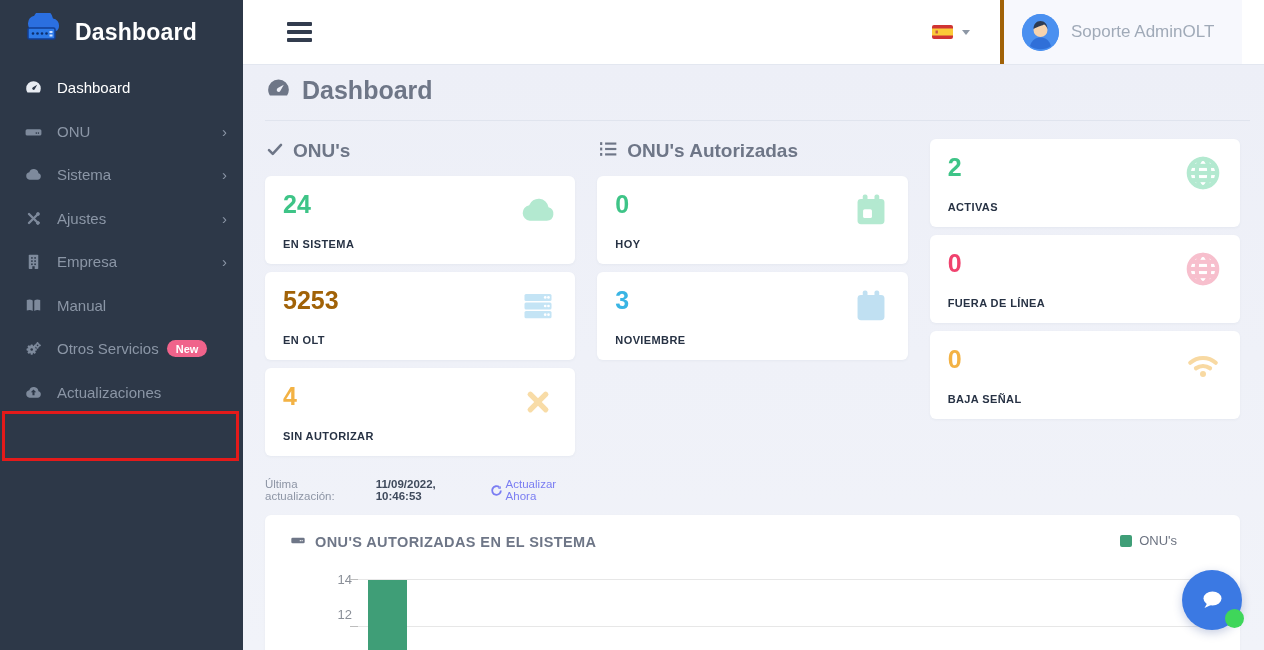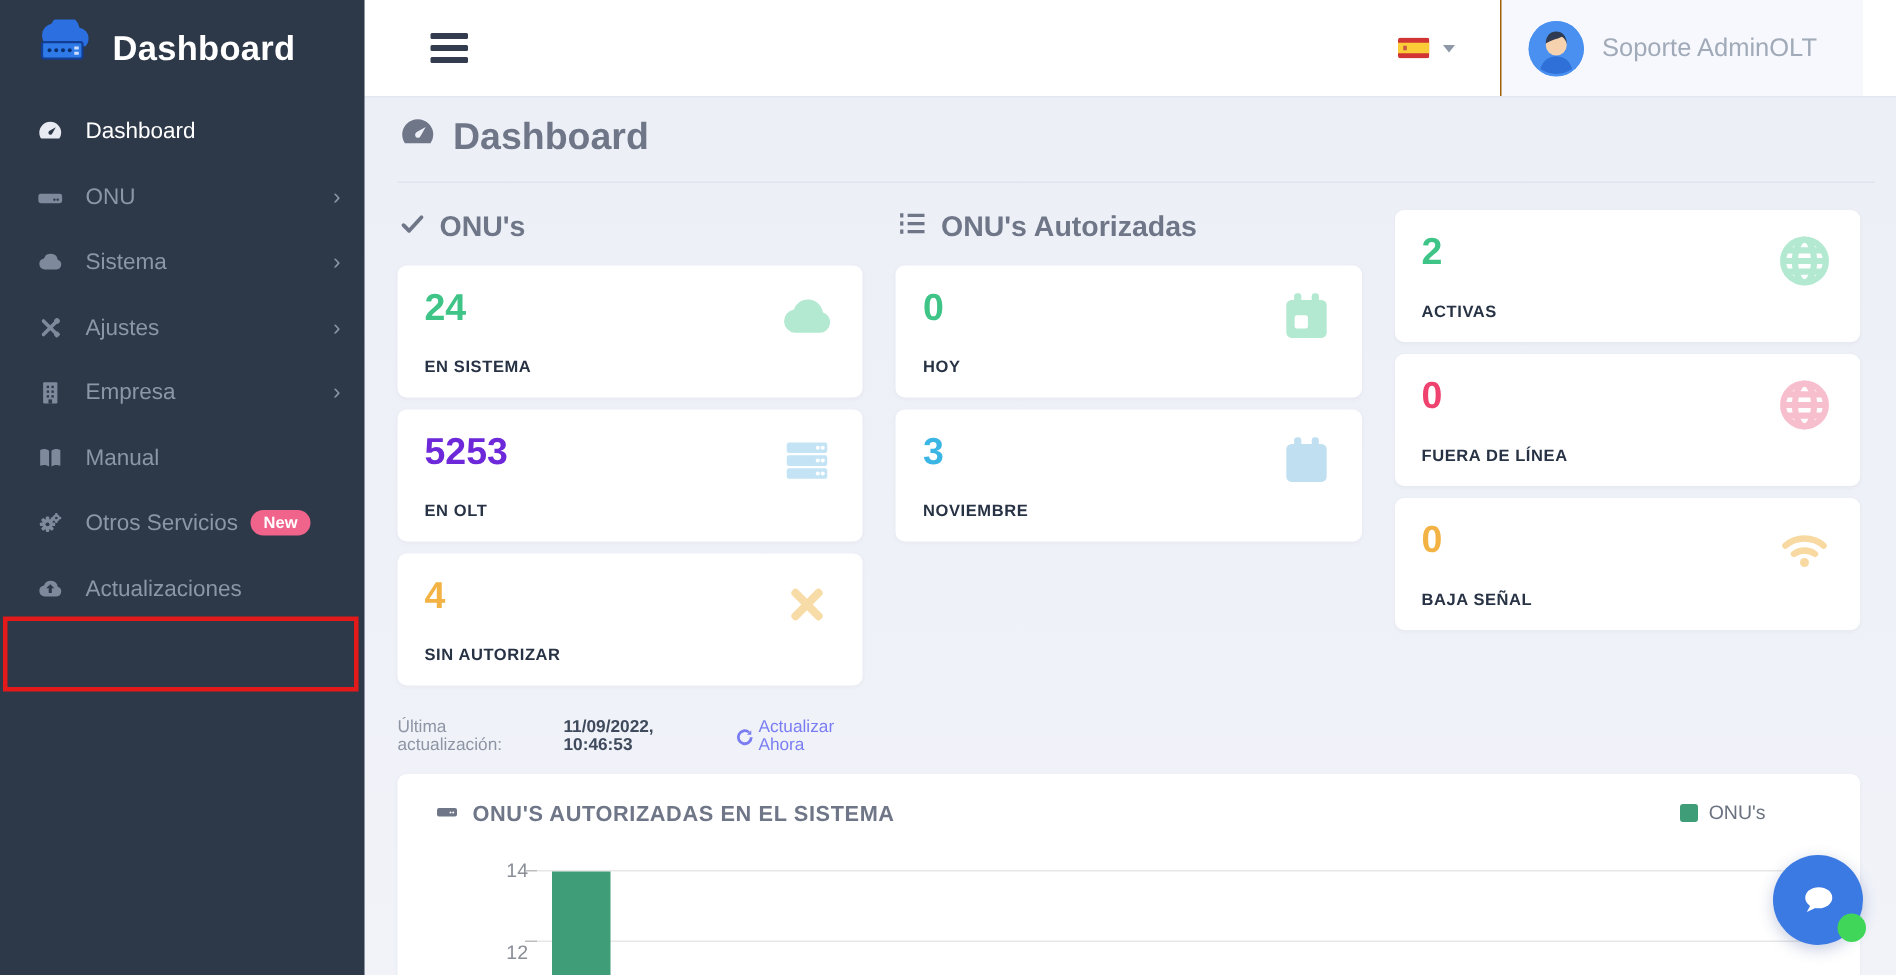--- a/index.html
+++ b/index.html
@@ -19,21 +19,21 @@
   .highlight-box { position:absolute; left:2px; top:411px; width:237px; height:50px; border:3px solid #e41a1a; pointer-events:none; z-index:20; }
 
   
   .topbar { position:absolute; left:243px; top:0; right:0; height:64px; background:#ffffff; display:flex; align-items:center; box-shadow:0 1px 0 rgba(220,225,235,.6); z-index:5; }
   .hamburger { margin-left:44px; cursor:pointer; display:flex; flex-direction:column; gap:3.5px; }
   .hamburger div { width:25px; height:4.2px; background:#323c4e; border-radius:1px; }
   .tb-right { margin-left:auto; display:flex; align-items:center; height:100%; }
   .lang { display:flex; align-items:center; gap:9px; margin-right:30px; cursor:pointer; }
   .flag { width:21px; height:14px; border-radius:2px; overflow:hidden; display:block; }
   .caret { width:0; height:0; border-left:4.5px solid transparent; border-right:4.5px solid transparent; border-top:5px solid #8d97a5; }
-  .userblock { width:242px; height:100%; background:#f7f8fd; border-left:1px solid #a16207; display:flex; align-items:center; gap:12px; padding-left:18px; margin-right:22px; cursor:pointer; }
+  .userblock { width:242px; height:100%; background:#f7f8fd; border-left:4px solid #a16207; display:flex; align-items:center; gap:12px; padding-left:18px; margin-right:22px; cursor:pointer; }
   .avatar { width:37px; height:37px; border-radius:50%; background:#4a90f0; overflow:hidden; flex:none; }
   .username { color:#a0aab8; font-size:17px; }
 
   
   .main { position:absolute; left:243px; top:64px; width:1021px; height:586px; padding:11px 24px 0 22px; background:linear-gradient(180deg,#edeff7 0%,#f1f3f9 100%); }
   .page-title { display:flex; align-items:center; gap:10px; color:#6e7687; }
   .page-title h1 { font-size:25px; font-weight:bold; color:#6e7687; }
   .title-divider { border:none; border-top:1px solid #e0e4ee; margin:14px -10px 0 0; }
   .cols { display:grid; grid-template-columns:repeat(3,1fr); column-gap:22px; margin-top:18px; }
   .sec-header { display:flex; align-items:center; gap:8px; color:#6e7687; font-size:19px; font-weight:bold; margin-bottom:13px; height:24px; }
@@ -239,21 +239,21 @@
       <div class="card">
         <div class="card-value" style="color: rgb(62, 196, 135);">24</div>
         <div class="card-label">EN SISTEMA</div>
         <div class="card-icon" style="color: rgb(179, 233, 208);">
           <svg width="44" height="40" viewBox="0 0 24 24" fill="currentColor">
               <path d="M7 18.5h10.3a4.2 4.2 0 0 0 1-8.2 6 6 0 0 0-11.6-1.1A4.7 4.7 0 0 0 7 18.5z"></path>
             </svg>
         </div>
       </div>
       <div class="card">
-        <div class="card-value" style="color: #6d28d9;">5253</div>
+        <div class="card-value" style="color: #a16207;">5253</div>
         <div class="card-label">EN OLT</div>
         <div class="card-icon" style="color: rgb(196, 228, 245);">
           <svg width="38" height="36" viewBox="0 0 24 24" fill="currentColor">
               <rect x="3" y="4" width="18" height="4.7" rx="1"></rect>
               <rect x="3" y="9.7" width="18" height="4.7" rx="1"></rect>
               <rect x="3" y="15.4" width="18" height="4.7" rx="1"></rect>
               <circle cx="16.8" cy="6.3" r=".9" fill="#fff"></circle>
               <circle cx="19" cy="6.3" r=".9" fill="#fff"></circle>
               <circle cx="16.8" cy="12" r=".9" fill="#fff"></circle>
               <circle cx="19" cy="12" r=".9" fill="#fff"></circle>
@@ -375,21 +375,21 @@
             <circle cx="18.2" cy="13" r="1" fill="#fff"></circle>
           </svg></span>
       <span>ONU'S AUTORIZADAS EN EL SISTEMA</span>
     </div>
     <div class="legend">
       <span class="legend-swatch" style="background: rgb(63, 158, 119);"></span>
       <span>ONU's</span>
     </div>
     <div class="plot">
       <div class="ytick" style="top:24px">14</div>
-      <div class="ytick" style="top:79px">12</div>
+      <div class="ytick" style="top:59px">12</div>
 
       <div class="gridline" style="top:24px">
           <span class="tick"></span>
         </div>
       <div class="gridline" style="top:71px">
           <span class="tick"></span>
         </div>
 
       <div class="bar" style="left: 103px; top: 25px; height: 165px; background: rgb(63, 158, 119);"></div>
     </div>

